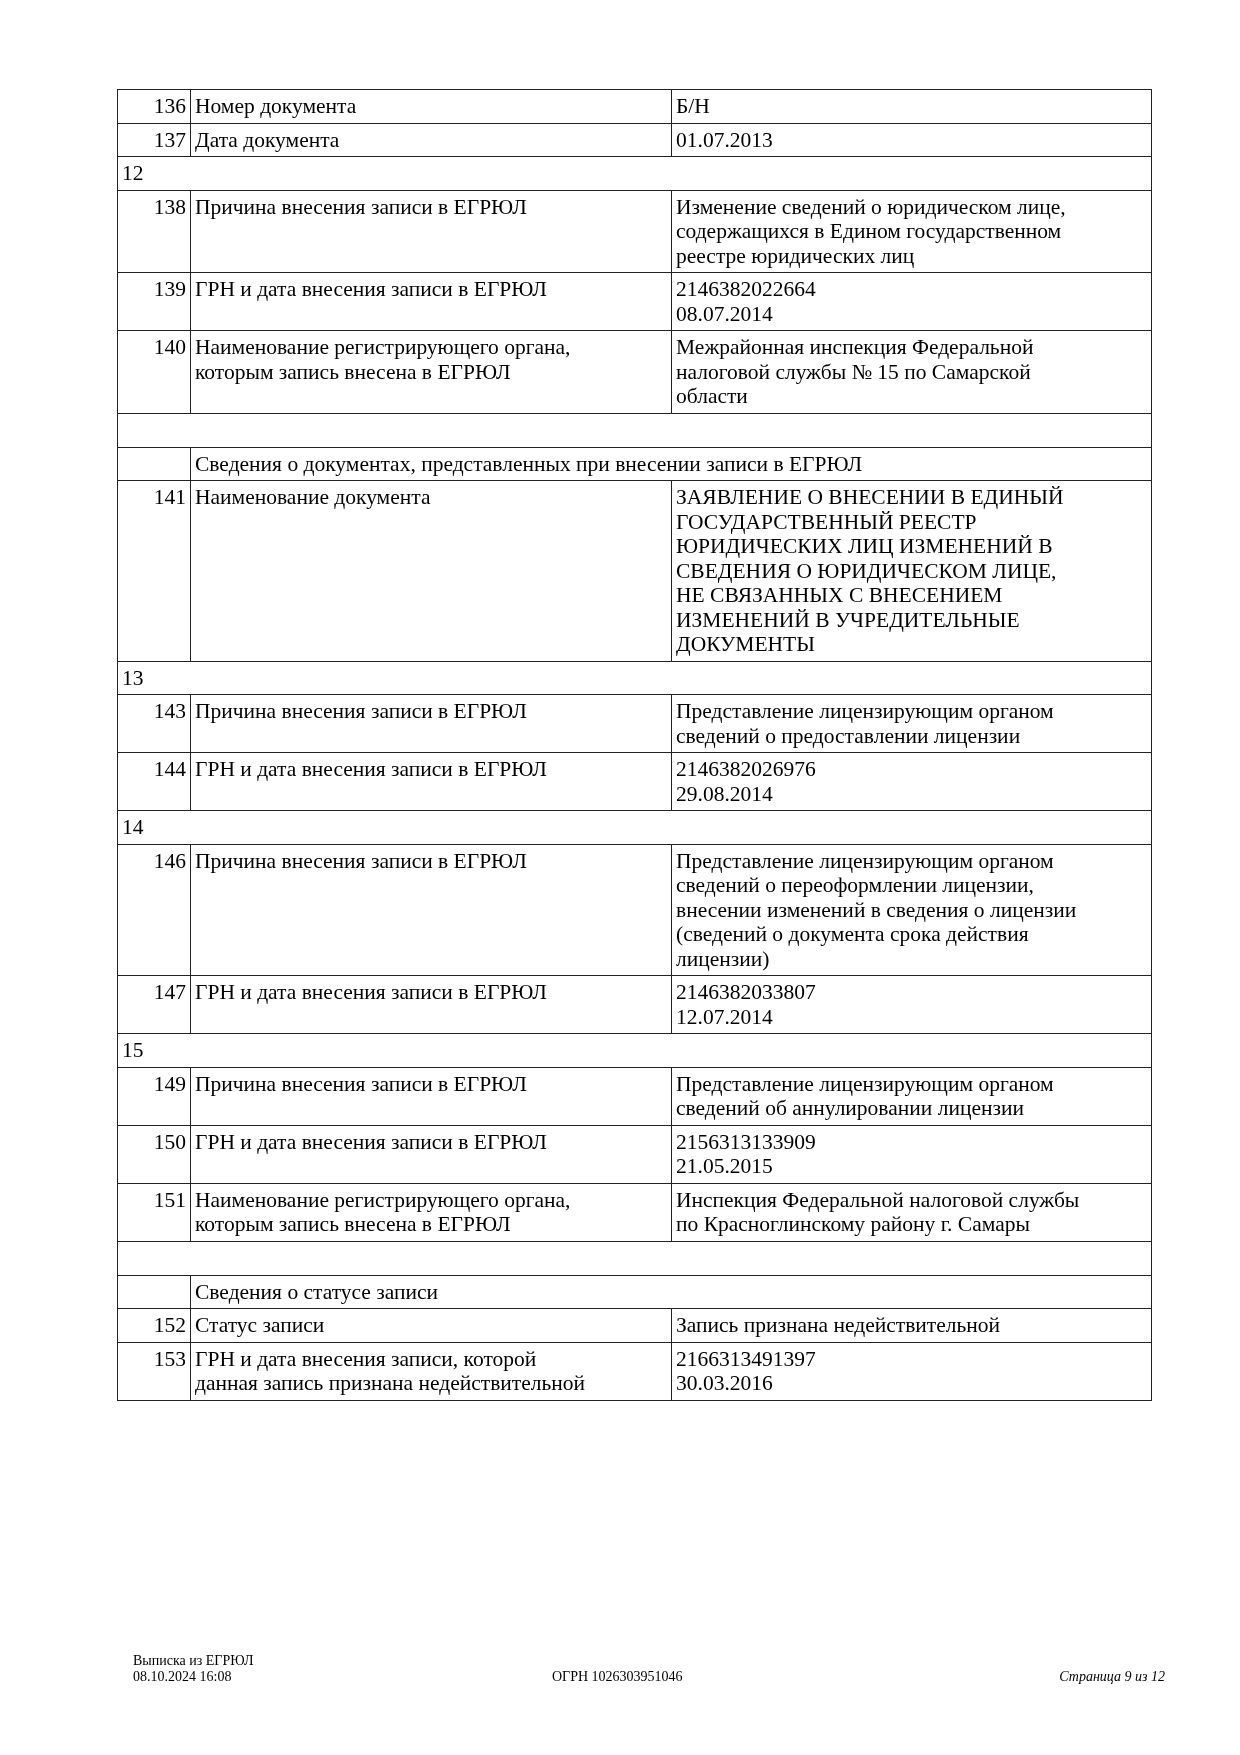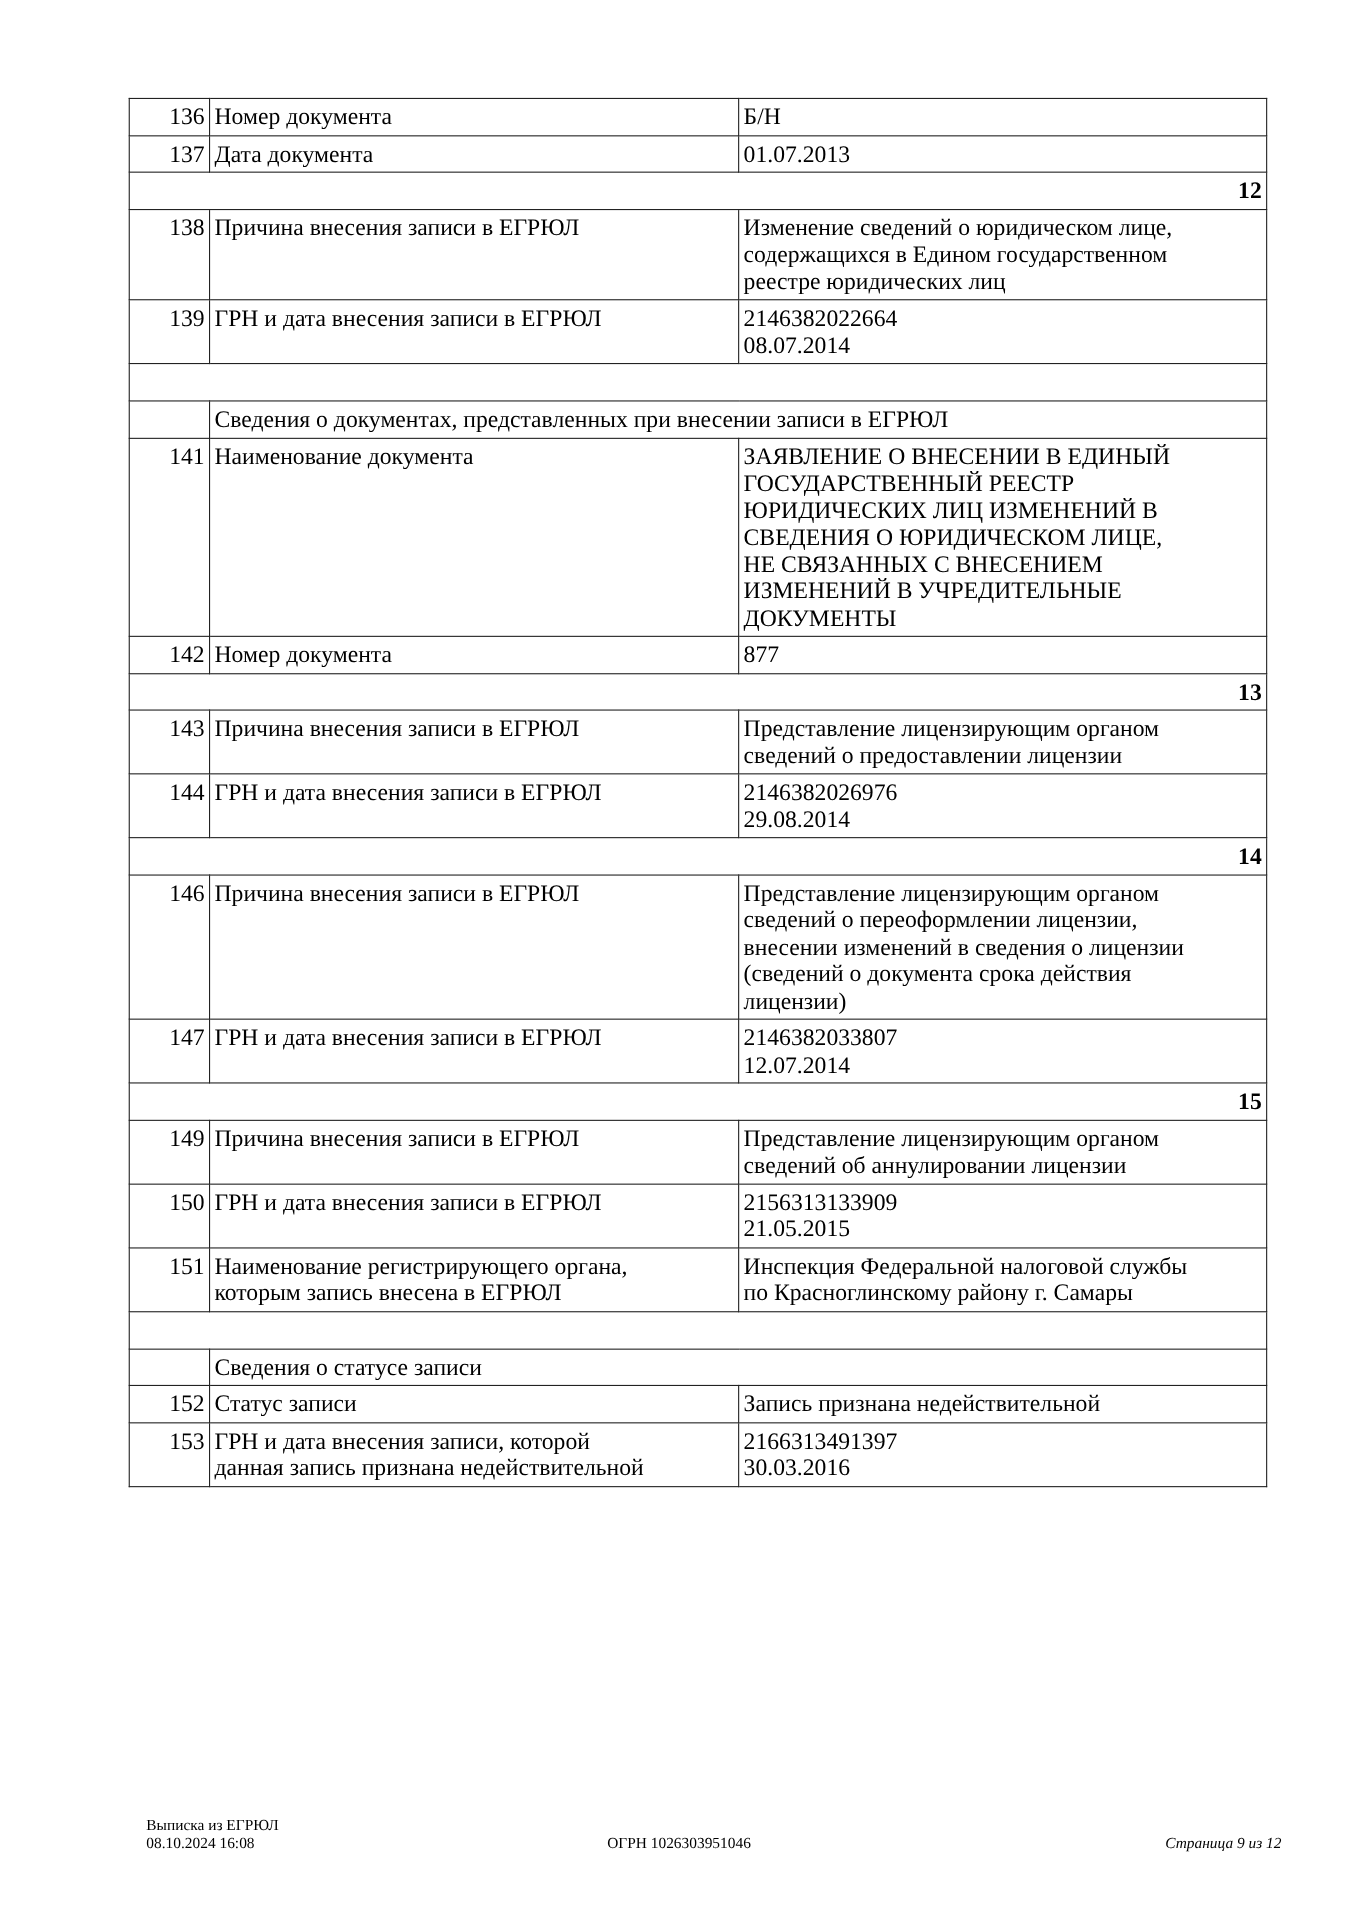--- a/index.html
+++ b/index.html
@@ -14,21 +14,21 @@
   }
   table.egrul td {
     border: 1.5px solid #222;
     vertical-align: top;
     padding: 4px 4px 4px 4px;
   }
   col.c-num { width: 73px; }
   col.c-label { width: 481px; }
   col.c-val { width: 480px; }
   td.num { text-align: right; padding-right: 14px; margin-top: 12px; }
-  td.section { text-align: right; font-weight: bold; }
+  td.section { text-align: left; font-weight: normal; }
   td.spacer { height: 25px; }
   .line { display: block; }
   .footer {
     position: absolute; top: 1653px; left: 117px; width: 1034px;
     font-size: 14px; line-height: 16px;
   }
   .footer .left { position: absolute; left: 16px; top: 0; }
   .footer .center { position: absolute; left: 435px; top: 16px; }
   .footer .right { position: absolute; right: -14px; top: 16px; font-style: italic; }
 </style>
@@ -78,48 +78,51 @@
         <td class="num">139</td>
         <td>
           <span class="line">ГРН и дата внесения записи в ЕГРЮЛ</span>
         </td>
         <td>
           <span class="line">2146382022664</span>
           <span class="line">08.07.2014</span>
         </td>
       </tr>
       <tr>
+        <td class="num">140</td>
+        <td>
+          <span class="line">Наименование регистрирующего органа,</span>
+          <span class="line">которым запись внесена в ЕГРЮЛ</span>
+        </td>
+        <td>
+          <span class="line">Межрайонная инспекция Федеральной</span>
+          <span class="line">налоговой службы № 15 по Самарской</span>
+          <span class="line">области</span>
+        </td>
+      </tr>
+      <tr>
         <td colspan="3" class="spacer"></td>
       </tr>
       <tr>
         <td></td>
         <td colspan="2">Сведения о документах, представленных при внесении записи в ЕГРЮЛ</td>
       </tr>
       <tr>
         <td class="num">141</td>
         <td>
           <span class="line">Наименование документа</span>
         </td>
         <td>
           <span class="line">ЗАЯВЛЕНИЕ О ВНЕСЕНИИ В ЕДИНЫЙ</span>
           <span class="line">ГОСУДАРСТВЕННЫЙ РЕЕСТР</span>
           <span class="line">ЮРИДИЧЕСКИХ ЛИЦ ИЗМЕНЕНИЙ В</span>
           <span class="line">СВЕДЕНИЯ О ЮРИДИЧЕСКОМ ЛИЦЕ,</span>
           <span class="line">НЕ СВЯЗАННЫХ С ВНЕСЕНИЕМ</span>
           <span class="line">ИЗМЕНЕНИЙ В УЧРЕДИТЕЛЬНЫЕ</span>
           <span class="line">ДОКУМЕНТЫ</span>
-        </td>
-      </tr>
-      <tr>
-        <td class="num">142</td>
-        <td>
-          <span class="line">Номер документа</span>
-        </td>
-        <td>
-          <span class="line">877</span>
         </td>
       </tr>
       <tr>
         <td colspan="3" class="section">13</td>
       </tr>
       <tr>
         <td class="num">143</td>
         <td>
           <span class="line">Причина внесения записи в ЕГРЮЛ</span>
         </td>

